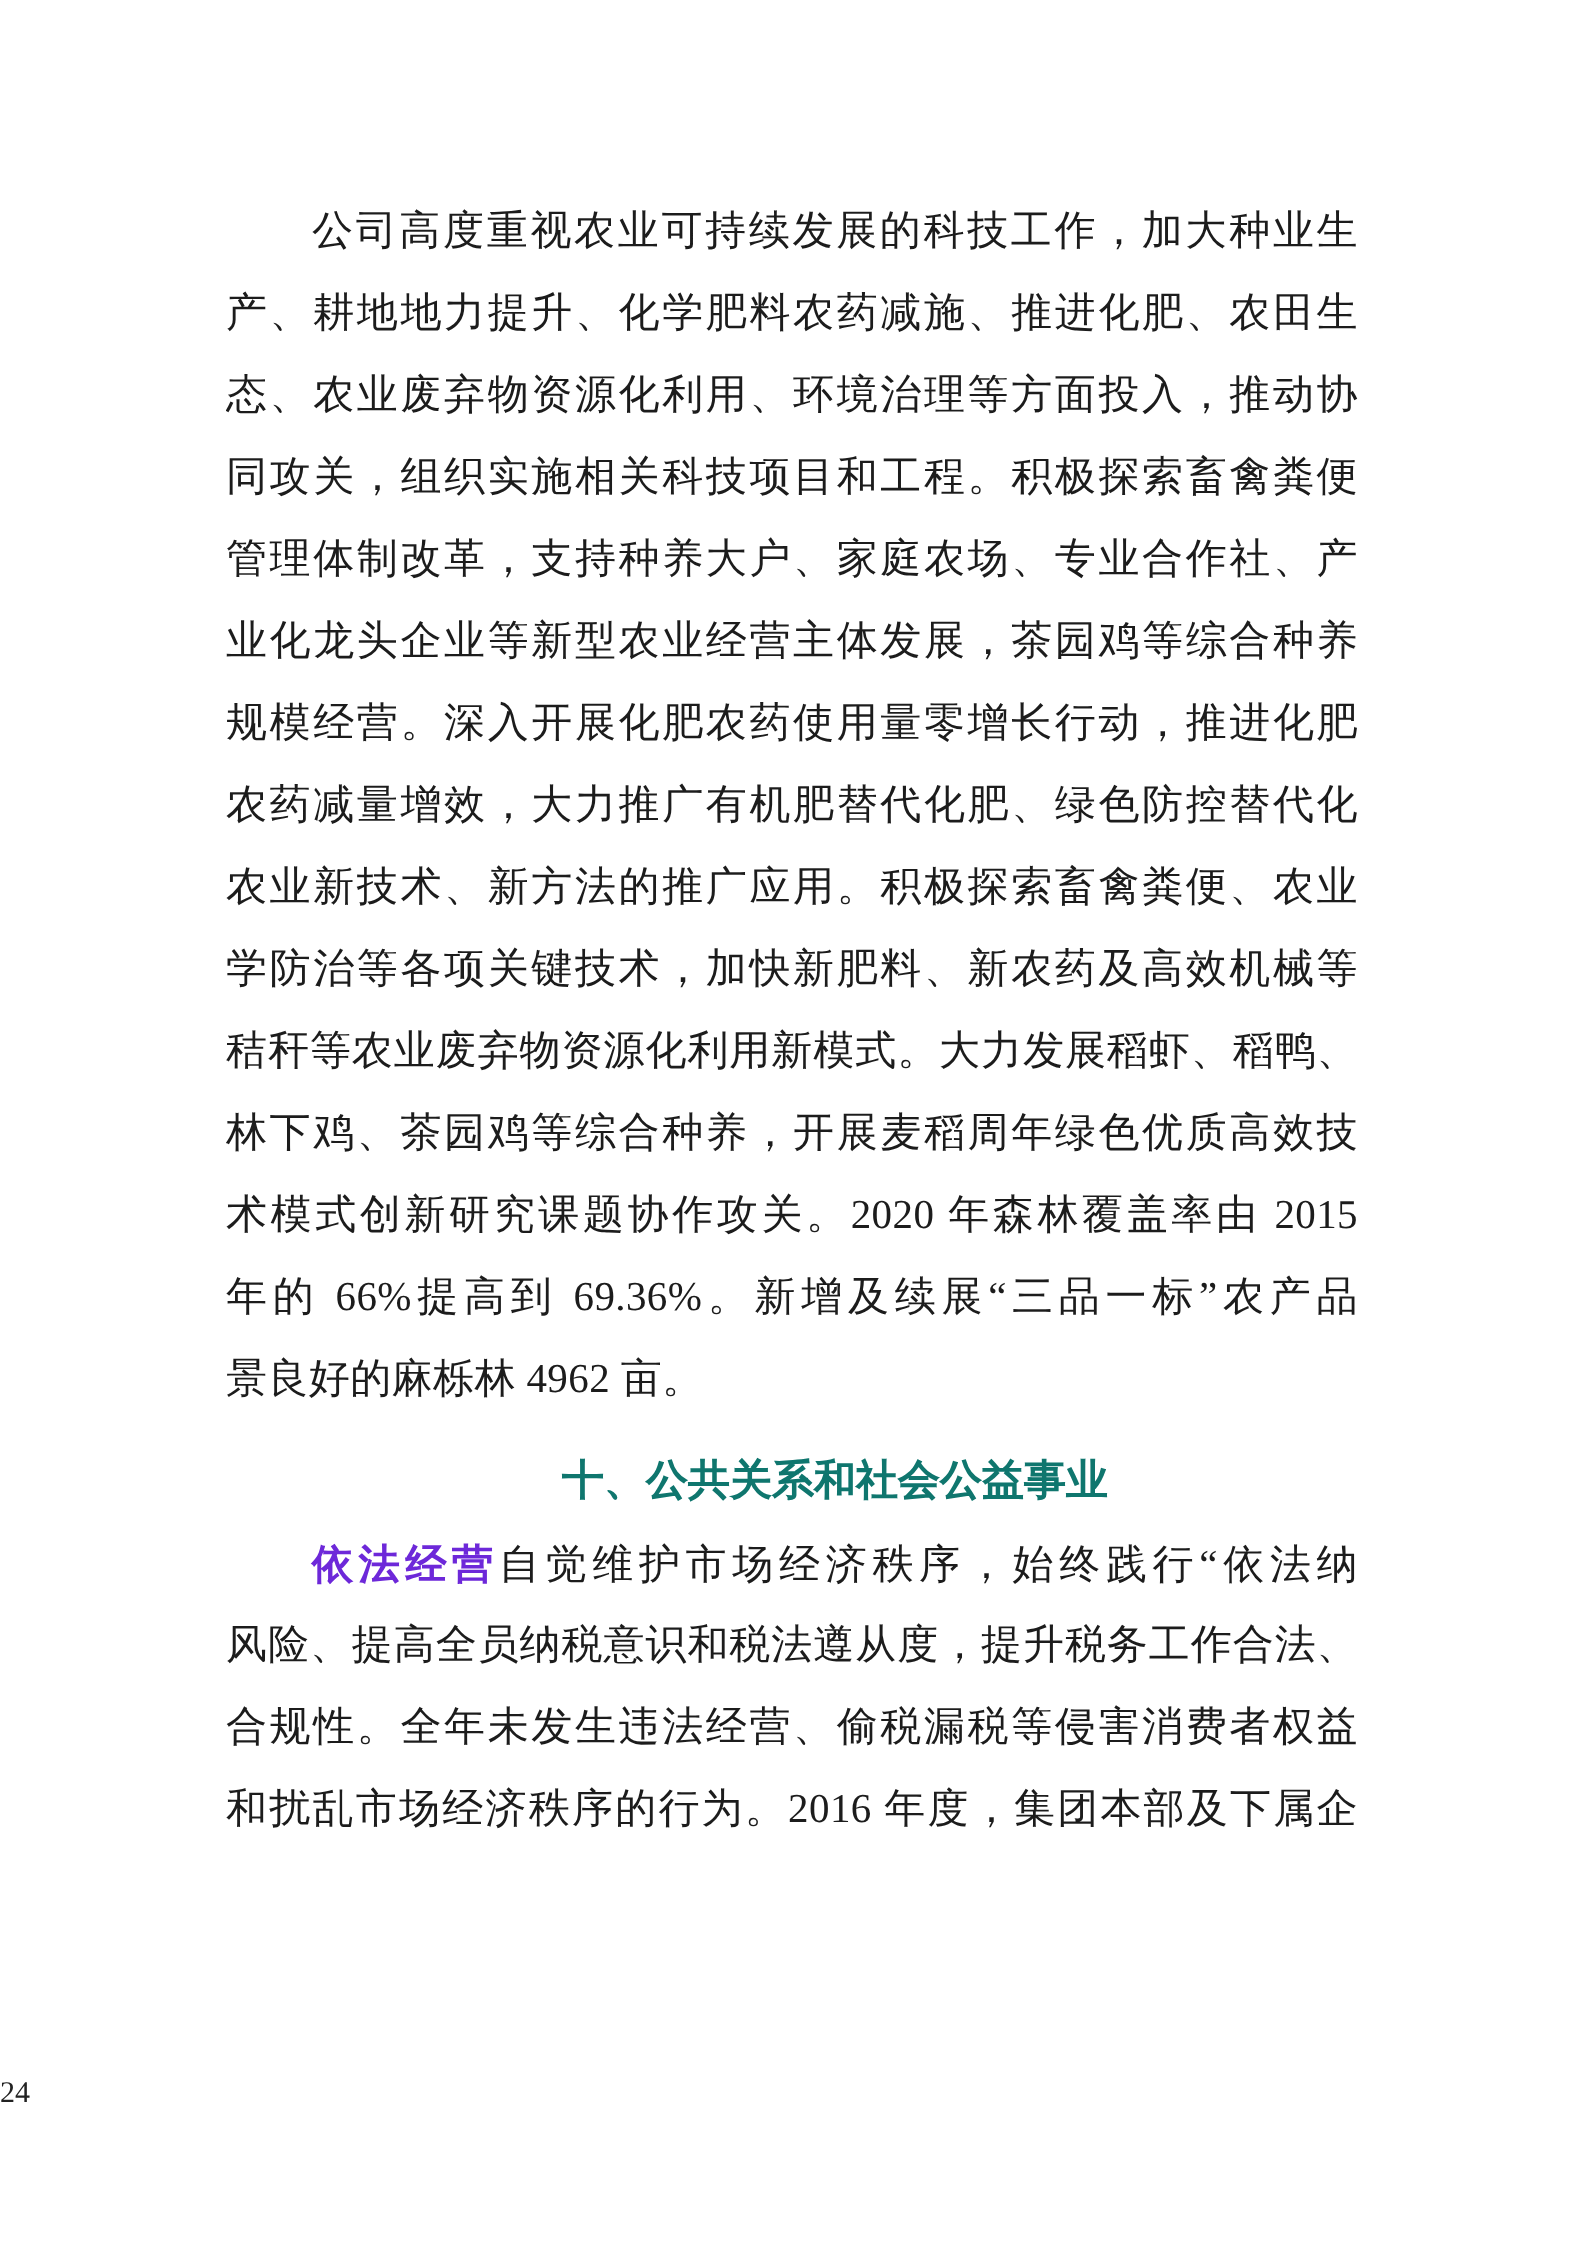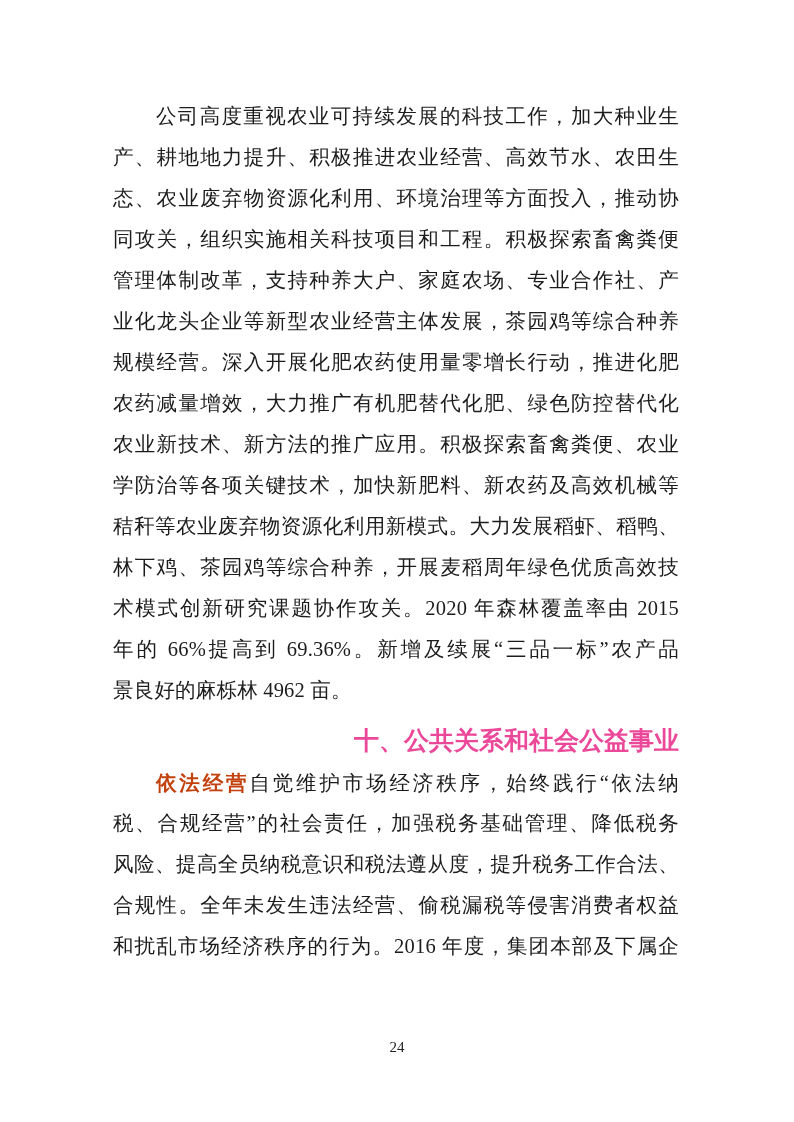--- a/index.html
+++ b/index.html
@@ -43,61 +43,60 @@
   }
 
   .line.last-line {
     text-align: center;
     text-align-last: left;
   }
 
   .section-heading {
     font-family: "Liberation Sans", "DejaVu Sans", sans-serif;
     font-weight: 700;
-    font-size: 25px;
+    font-size: 21px;
     line-height: 41px;
     height: 41px;
     padding-left: 43px;
     margin-top: 9px;
-    text-align: right;
-    color: #ec4899;
+    text-align: center;
+    color: #0f766e;
     overflow: hidden;
   }
 
   .para2 {
     margin-top: 1px;
   }
 
   .lead-bold {
     font-weight: 700;
     font-family: "Liberation Sans", "DejaVu Sans", sans-serif;
-    color: #c2410c;
+    color: #6d28d9;
   }
 
   .page-number {
     position: absolute;
     left: 0;
     top: 1036px;
     width: 794px;
-    text-align: center;
     font-size: 15px;
     line-height: 22px;
     color: #222222;
   }
 </style>
 </head>
 <body>
 
 <div class="doc-page">
 
   <div class="text-block">
 
     <div>
       <div class="line indent">公司高度重视农业可持续发展的科技工作，加大种业生</div>
-      <div class="line">产、耕地地力提升、积极推进农业经营、高效节水、农田生</div>
+      <div class="line">产、耕地地力提升、化学肥料农药减施、推进化肥、农田生</div>
       <div class="line">态、农业废弃物资源化利用、环境治理等方面投入，推动协</div>
       <div class="line">同攻关，组织实施相关科技项目和工程。积极探索畜禽粪便</div>
       <div class="line">管理体制改革，支持种养大户、家庭农场、专业合作社、产</div>
       <div class="line">业化龙头企业等新型农业经营主体发展，茶园鸡等综合种养</div>
       <div class="line">规模经营。深入开展化肥农药使用量零增长行动，推进化肥</div>
       <div class="line">农药减量增效，大力推广有机肥替代化肥、绿色防控替代化</div>
       <div class="line">农业新技术、新方法的推广应用。积极探索畜禽粪便、农业</div>
       <div class="line">学防治等各项关键技术，加快新肥料、新农药及高效机械等</div>
       <div class="line">秸秆等农业废弃物资源化利用新模式。大力发展稻虾、稻鸭、</div>
       <div class="line">林下鸡、茶园鸡等综合种养，开展麦稻周年绿色优质高效技</div>
@@ -105,21 +104,20 @@
       <div class="line">年的 66%提高到 69.36%。新增及续展“三品一标”农产品</div>
       <div class="line last-line">景良好的麻栎林 4962 亩。</div>
     </div>
 
     <div class="section-heading">十、公共关系和社会公益事业</div>
 
     <div class="para2">
       <div class="line indent">
         <span class="lead-bold">依法经营</span><span>自觉维护市场经济秩序，始终践行“依法纳</span>
       </div>
-      <div class="line">税、合规经营”的社会责任，加强税务基础管理、降低税务</div>
       <div class="line">风险、提高全员纳税意识和税法遵从度，提升税务工作合法、</div>
       <div class="line">合规性。全年未发生违法经营、偷税漏税等侵害消费者权益</div>
       <div class="line">和扰乱市场经济秩序的行为。2016 年度，集团本部及下属企</div>
     </div>
 
   </div>
 
   <div class="page-number">24</div>
 
 </div>

